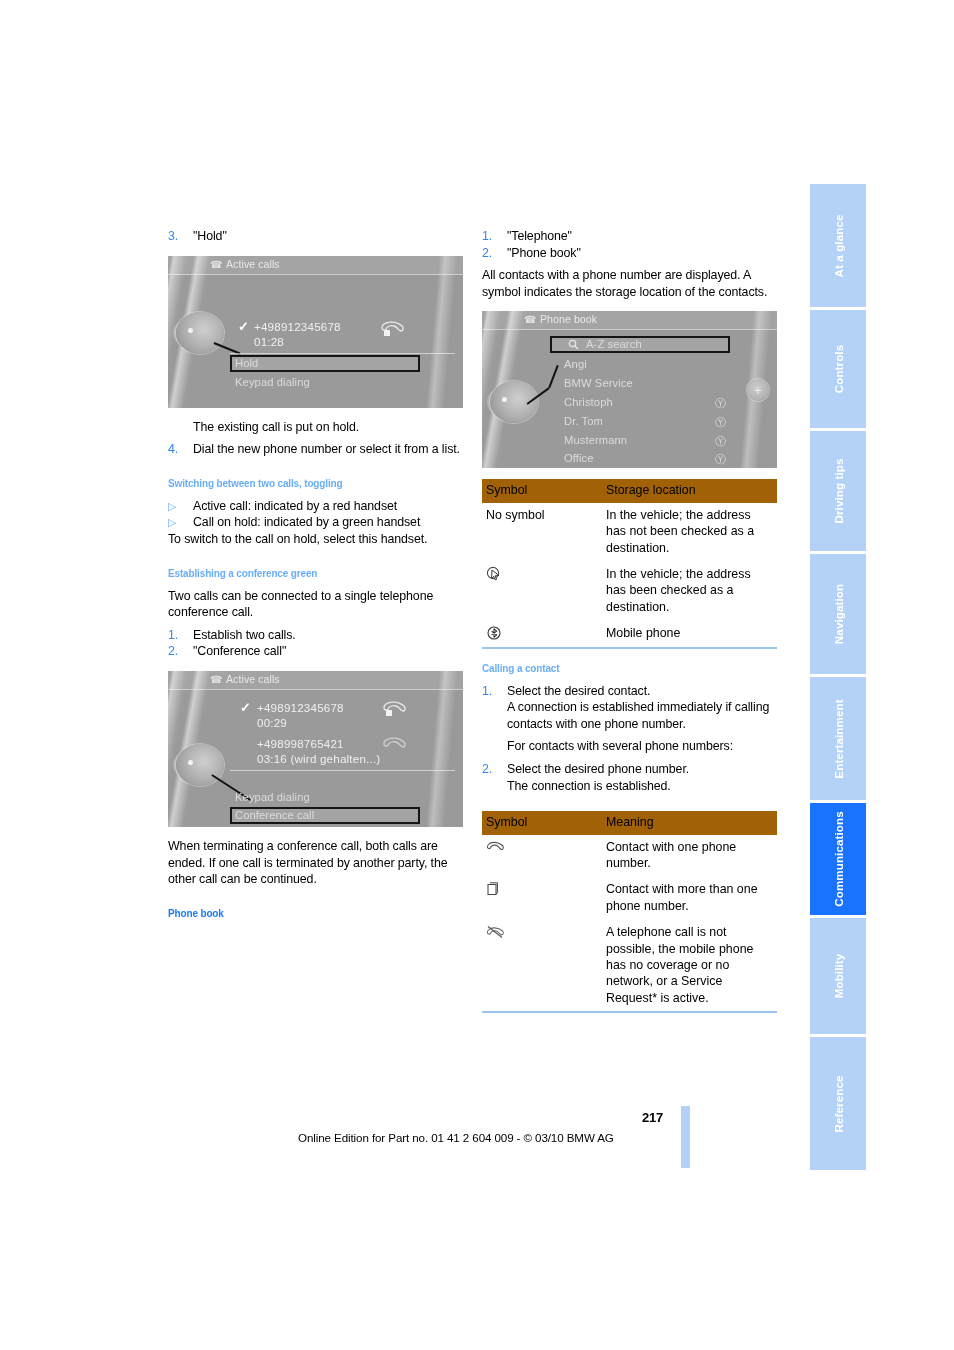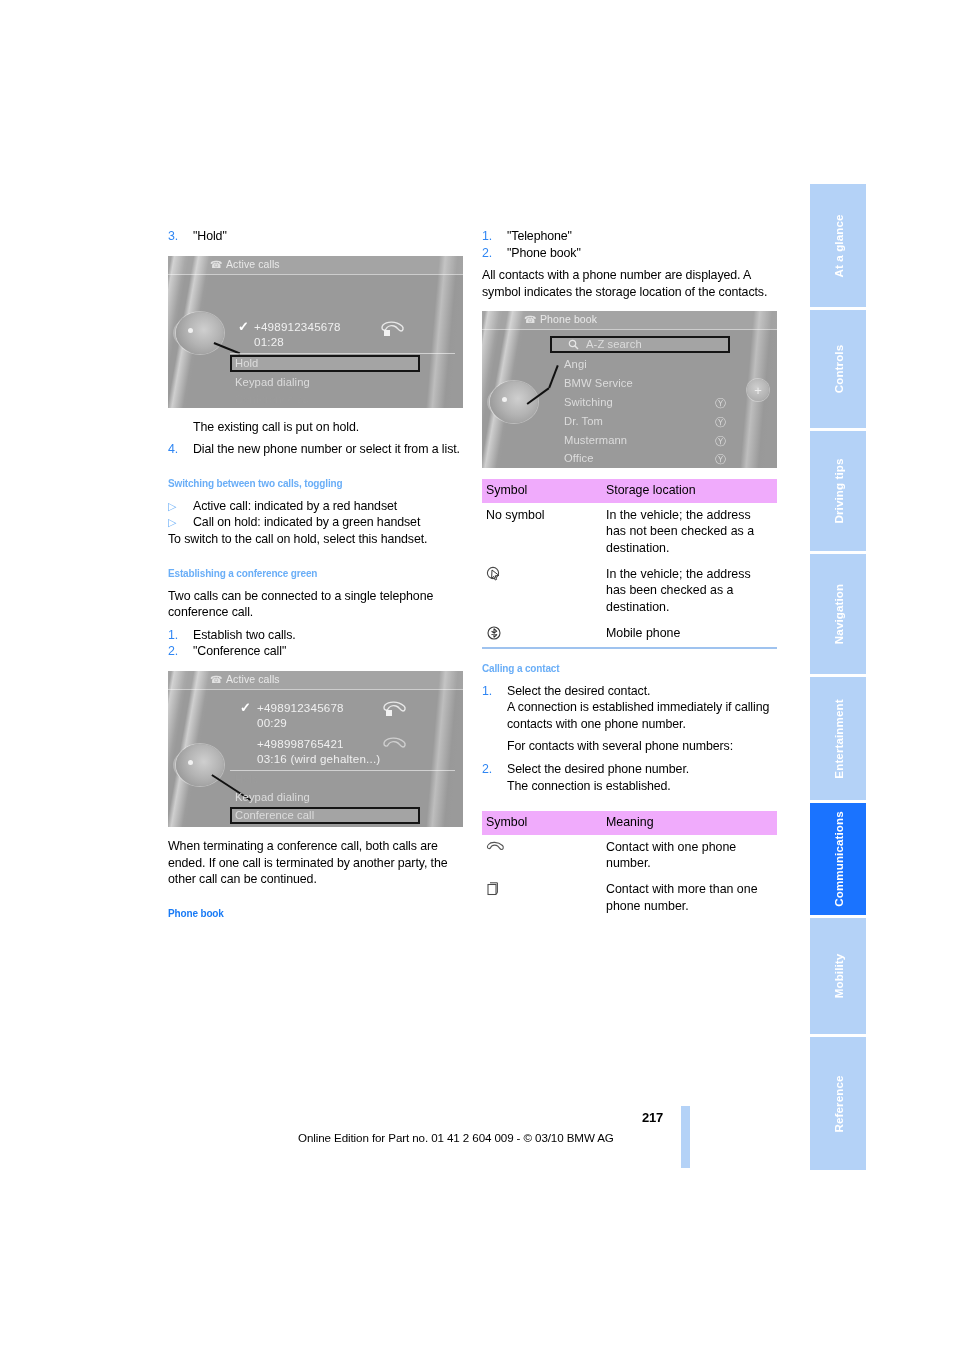--- a/index.html
+++ b/index.html
@@ -176,21 +176,21 @@
   }
 
   
   .tbl {
     width: 295px;
     border-collapse: collapse;
     font-size: 12.4px;
     line-height: 16.4px;
   }
   .tbl thead th {
-    background: #f0abfc;
+    background: #a16207;
     text-align: left;
     font-weight: normal;
     padding: 3px 4px 4px 4px;
     font-size: 12.4px;
   }
   .tbl td {
     vertical-align: top;
     padding: 4px 4px 5px 4px;
     border-bottom: 1px solid #ffffff;
   }
@@ -413,21 +413,21 @@
 
     <div class="highlight" style="left:68px; top:25px; width:180px; height:17px;"></div>
     <svg style="position:absolute; left:86px; top:28px;" width="11" height="11" viewBox="0 0 11 11">
       <circle cx="4.5" cy="4.5" r="3.2" fill="none" stroke="#e6e6e6" stroke-width="1.2"></circle>
       <line x1="7" y1="7" x2="10" y2="10" stroke="#e6e6e6" stroke-width="1.4"></line>
     </svg>
     <span class="menuitem" style="left:104px; top:27px;">A-Z search</span>
 
     <span class="menuitem" style="left:82px; top:47px;">Angi</span>
     <span class="menuitem" style="left:82px; top:66px;">BMW Service</span>
-    <span class="menuitem" style="left:82px; top:85px;">Switching</span>
+    <span class="menuitem" style="left:82px; top:85px;">Christoph</span>
     <span class="menuitem" style="left:82px; top:104px;">Dr. Tom</span>
     <span class="menuitem" style="left:82px; top:123px;">Mustermann</span>
     <span class="menuitem" style="left:82px; top:141px;">Office</span>
 
     <span style="position:absolute; left:233px; top:85px; color:#dcdcdc; font-size:11px;">Ⓨ</span>
     <span style="position:absolute; left:233px; top:104px; color:#dcdcdc; font-size:11px;">Ⓨ</span>
     <span style="position:absolute; left:233px; top:123px; color:#dcdcdc; font-size:11px;">Ⓨ</span>
     <span style="position:absolute; left:233px; top:141px; color:#dcdcdc; font-size:11px;">Ⓨ</span>
   </div>
 
@@ -510,20 +510,29 @@
         <td class="sym icon-cell">
           <svg width="16" height="16" viewBox="0 0 16 16">
             <rect x="2" y="3.5" width="8" height="10" fill="none" stroke="#4a4a4a" stroke-width="1.05"></rect>
             <line x1="4" y1="1.8" x2="11.6" y2="1.8" stroke="#4a4a4a" stroke-width="1.05"></line>
             <line x1="11.4" y1="2" x2="11.4" y2="11.4" stroke="#4a4a4a" stroke-width="1.05"></line>
             <line x1="10.2" y1="12.8" x2="11.5" y2="11.4" stroke="#4a4a4a" stroke-width="1.05"></line>
           </svg>
         </td>
         <td>Contact with more than one phone number.</td>
       </tr>
+      <tr class="last">
+        <td class="sym icon-cell">
+          <svg width="20" height="16" viewBox="0 0 20 16">
+            <path d="M2.5 6 C5 3, 12 3, 16.5 7 C18 8.5, 17.2 11, 15.6 11 C13.2 11, 13.6 7.7, 10.4 6.9 C7.4 6.2, 5.2 7.7, 4.5 9.3 C3.9 10.8, 1.4 10.1, 1.4 8.5 C1.4 7.5, 1.9 6.7, 2.5 6 Z" fill="none" stroke="#666" stroke-width="1.05"></path>
+            <line x1="2" y1="2.5" x2="16" y2="13.5" stroke="#555" stroke-width="1.1"></line>
+          </svg>
+        </td>
+        <td>A telephone call is not possible, the mobile phone has no coverage or no network, or a Service Request* is active.</td>
+      </tr>
     </tbody>
   </table>
 
 </div>
 
 <div class="sidebar">
   <div class="tab" style="height:123px">
     <span class="label">At a glance</span>
   </div>
   <div class="tab" style="height:118px">

